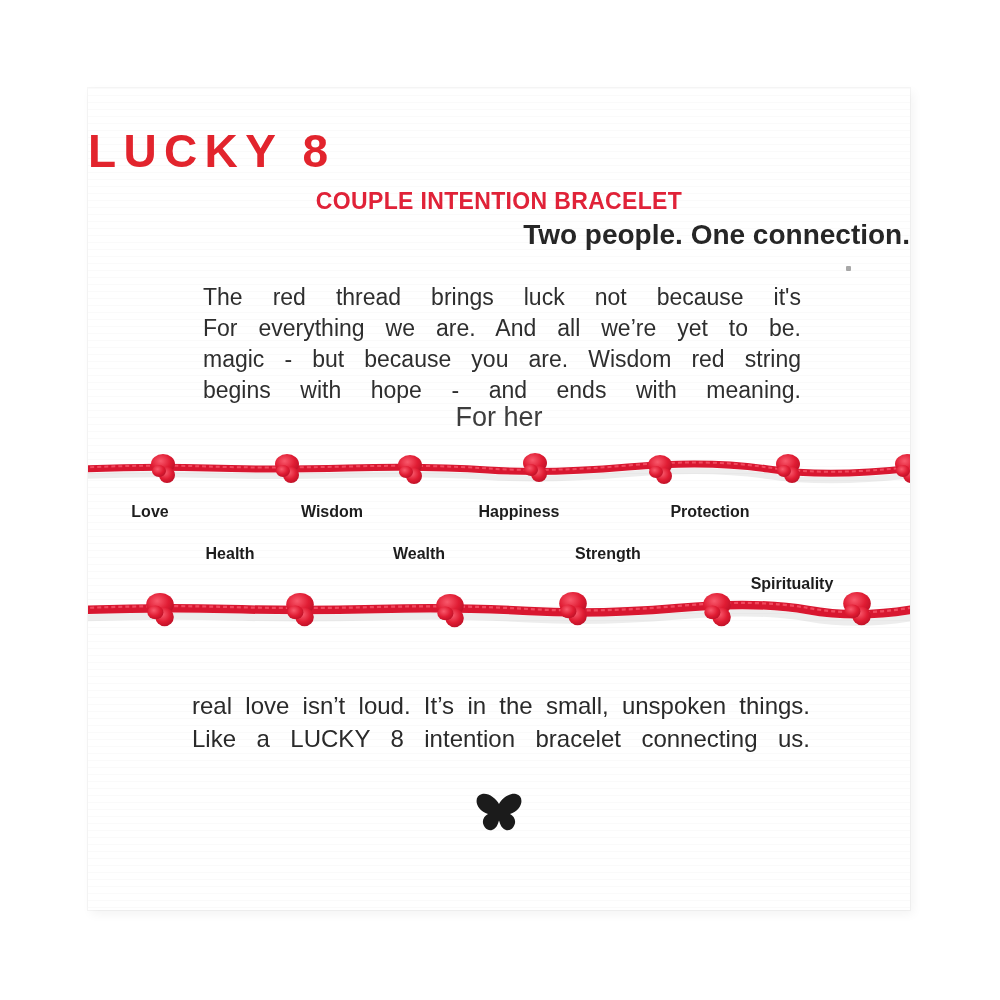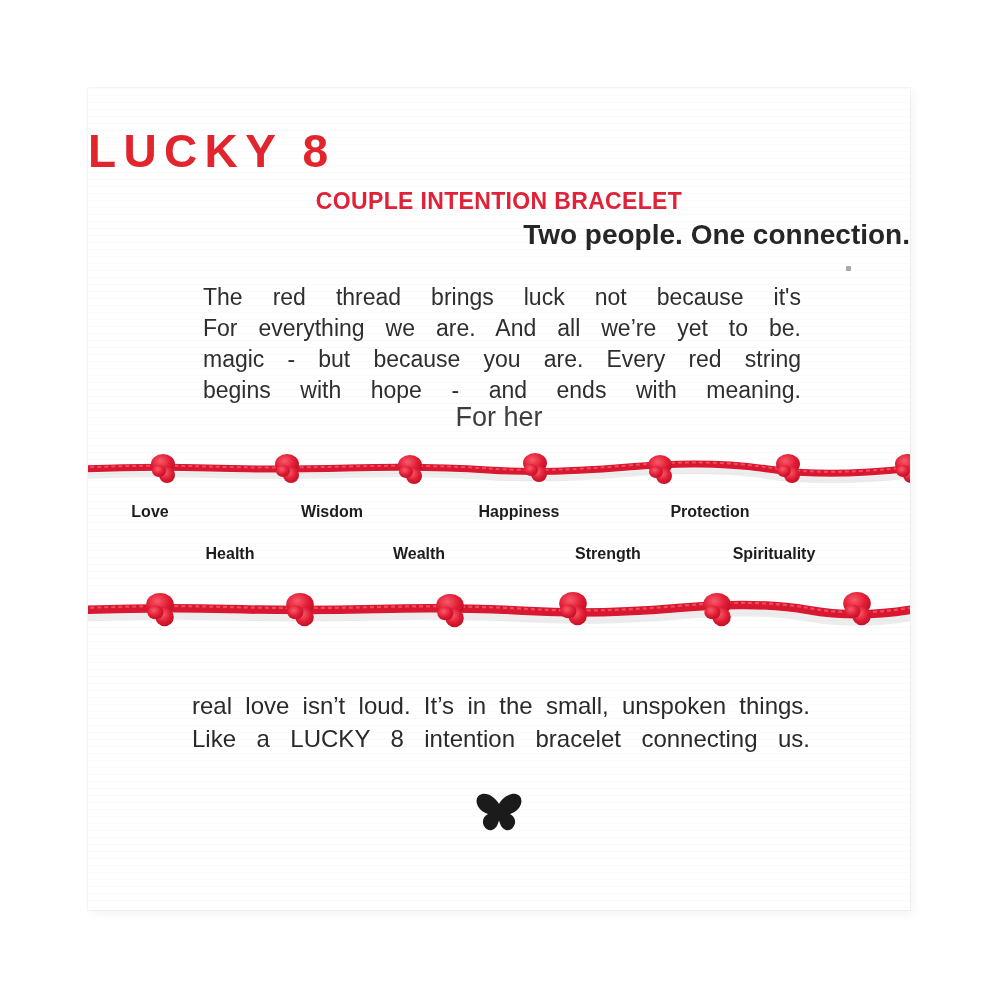--- a/index.html
+++ b/index.html
@@ -25,40 +25,40 @@
   .for-her{top:314px;}
   .for-him{top:549px;}
   .string-svg{position:absolute;left:0;display:block;}
   .string-top{top:358px;}
   .string-bottom{top:498px;}
   .intention{position:absolute;transform:translateX(-50%);font-size:16px;font-weight:bold;
          color:#1d1d1d;white-space:nowrap;}
   .row1{top:415px;}
   .row2{top:457px;}
   .i-love{left:62px;}  .i-wisdom{left:244px;} .i-happiness{left:431px;} .i-protection{left:622px;}
-  .i-health{left:142px;} .i-wealth{left:331px;} .i-strength{left:520px;} .i-spirituality{left:686px;}
+  .i-health{left:142px;} .i-wealth{left:331px;} .i-strength{left:520px;} .i-spirituality{left:704px;margin-top:30px;}
   .logo{position:absolute;left:0;top:703px;width:100%;text-align:center;}
   .butterfly{display:inline-block;}
   .speck{position:absolute;left:758px;top:178px;width:5px;height:5px;border-radius:1px;
          background:#7a7a7a;opacity:0.65;}
 </style>
 </head>
 <body>
 
 <div class="page">
   <div class="card">
 
     <div class="title">LUCKY 8</div>
     <div class="subtitle">COUPLE INTENTION BRACELET</div>
     <div class="headline">Two people. One connection.</div>
 
     <div class="para intro">
       <div class="pline">The red thread brings luck not because it's</div>
       <div class="pline">For everything we are. And all we’re yet to be.</div>
-      <div class="pline">magic - but because you are. Every red string</div>
+      <div class="pline">magic - but because you are. Wisdom red string</div>
       <div class="pline">begins with hope - and ends with meaning.</div>
     </div>
 
     <div class="forlabel for-her">For her</div>
 
     <svg class="string-svg string-top" width="822" height="46" viewBox="0 0 822 46">
       <defs>
         <radialGradient id="kg" cx="40%" cy="35%" r="75%">
           <stop offset="0%" stop-color="#f9596c"></stop>
           <stop offset="55%" stop-color="#e01c33"></stop>

